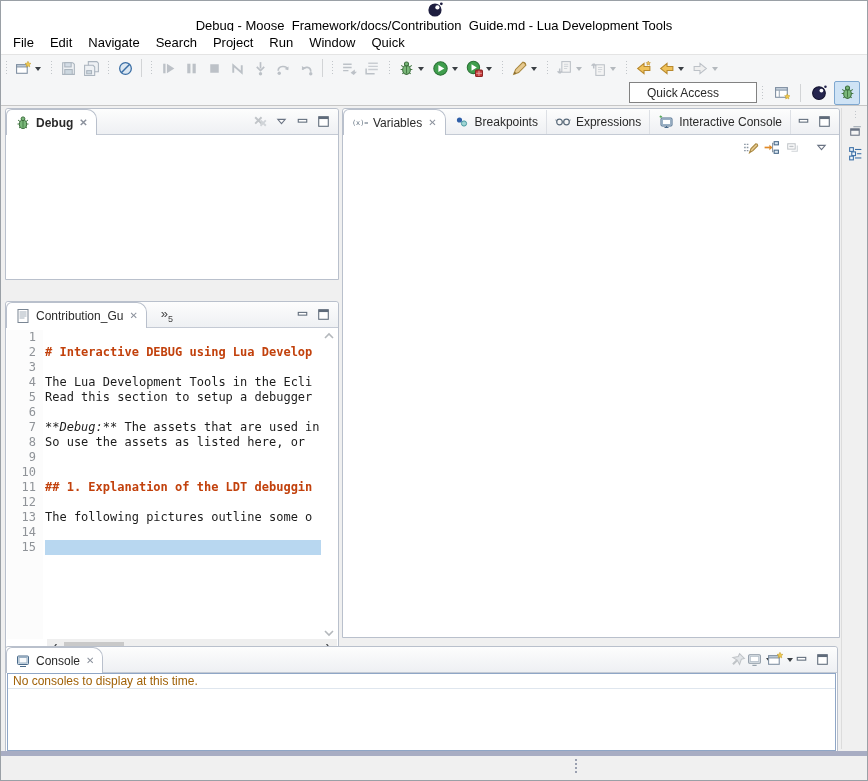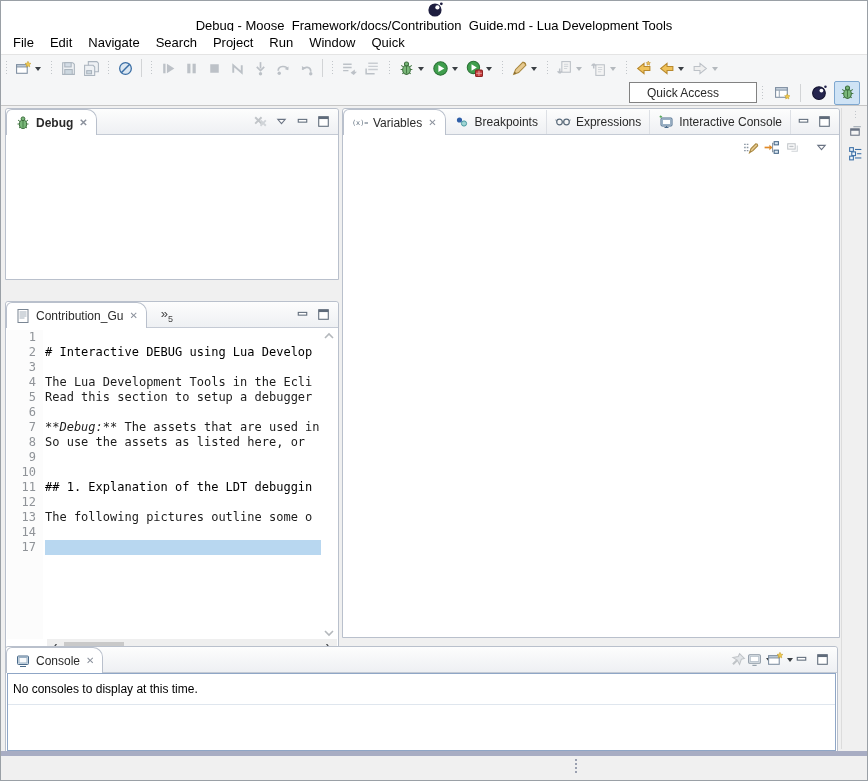--- a/index.html
+++ b/index.html
@@ -47,32 +47,32 @@
   #vars-toolbar{position:absolute;left:1px;right:1px;top:26px;height:25px;background:#fff;display:flex;align-items:center;justify-content:flex-end;padding-right:6px;}
   #vars-body{position:absolute;left:1px;right:1px;top:51px;bottom:1px;background:#fff;}
   
   #editor-chevron{margin-left:14px;color:#444;font-size:13px;}
   #editor-chevron sub{font-size:9px;}
   #editor-body{position:absolute;left:1px;right:1px;top:26px;bottom:1px;background:#fff;overflow:hidden;}
   #ruler{position:absolute;left:0;top:2px;bottom:16px;width:36px;background:#fcfcfc;}
   #etext{position:absolute;left:38px;right:16px;top:2px;bottom:16px;overflow:hidden;}
   .row,.lnrow{height:15px;line-height:15px;white-space:pre;font-family:"DejaVu Sans Mono",monospace;font-size:12px;overflow:hidden;}
   .lnrow{text-align:right;padding-right:7px;color:#8f9398;}
-  .row.h{color:#000000;font-weight:normal;}
+  .row.h{color:#c2410c;font-weight:bold;}
   .row .note-prefix{font-style:italic;}
   .row.cur{background:#b8d7f0;}
   #vscroll{position:absolute;right:0;top:0;bottom:16px;width:16px;background:#fff;}
   .varrow{position:absolute;left:2px;width:12px;height:10px;color:#b4b8bc;}
   #hscroll{position:absolute;left:0;right:0;bottom:0;height:16px;background:#efefef;}
   #hstub{position:absolute;left:0;top:0;bottom:0;width:40px;background:#fff;}
   .harrow{position:absolute;top:1px;width:13px;height:13px;color:#4a4e52;font-weight:bold;font-size:12px;text-align:center;line-height:13px;}
   #hthumb{position:absolute;left:57px;top:3px;width:60px;height:10px;background:#c9c9c9;}
   
   #console-body{position:absolute;left:1px;right:1px;top:26px;bottom:1px;background:#fff;border:1px solid #8fa6c6;}
-  #console-msg{padding:8px 5px;border-bottom:1px solid #dfe6ee;font-size:12px;color:#000000;}
+  #console-msg{padding:0 5px;border-bottom:1px solid #dfe6ee;font-size:12px;color:#a16207;}
   
   #right-trim{position:absolute;left:840px;top:107px;width:26px;bottom:31px;background:#f0f0f0;border-left:1px solid #dcdcdc;}
   #right-trim .grip{margin:3px auto 2px auto;display:block;height:8px;}
   .trimbtn{width:20px;height:20px;margin:2px auto;display:flex;align-items:center;justify-content:center;}
   
   #band{position:absolute;left:0;right:0;top:750px;height:5px;background:#a8adc3;}
   #statusbar{position:absolute;left:0;right:0;top:755px;bottom:0;background:#f0f0f0;}
   #status-handle{position:absolute;left:574px;top:3px;display:flex;flex-direction:column;gap:2px;}
   #status-handle i{width:2px;height:2px;background:#9aa0b0;display:block;}
 </style>
@@ -557,21 +557,21 @@
           <div class="lnrow">5</div>
           <div class="lnrow">6</div>
           <div class="lnrow">7</div>
           <div class="lnrow">8</div>
           <div class="lnrow">9</div>
           <div class="lnrow">10</div>
           <div class="lnrow">11</div>
           <div class="lnrow">12</div>
           <div class="lnrow">13</div>
           <div class="lnrow">14</div>
-          <div class="lnrow">17</div>
+          <div class="lnrow">15</div>
         </div>
       <div id="etext">
           <div class="row"></div>
           <div class="row h"># Interactive DEBUG using Lua Develop</div>
           <div class="row"></div>
           <div class="row">The Lua Development Tools in the Ecli</div>
           <div class="row">Read this section to setup a debugger</div>
           <div class="row"></div>
           <div class="row"><span class="note-prefix">**Debug:**</span> The assets that are used in</div>
           <div class="row">So use the assets as listed here, or</div>

